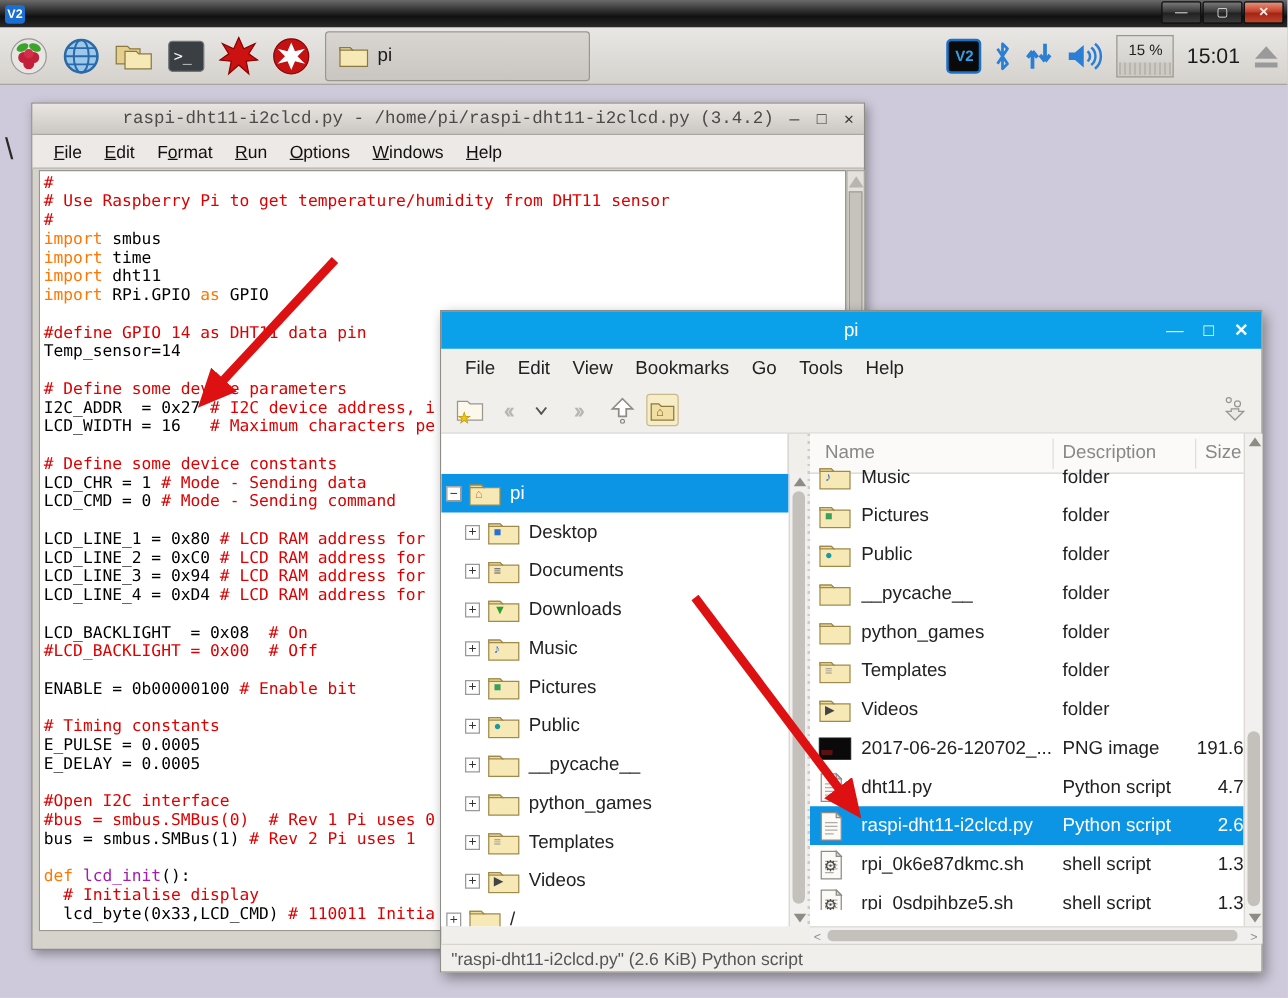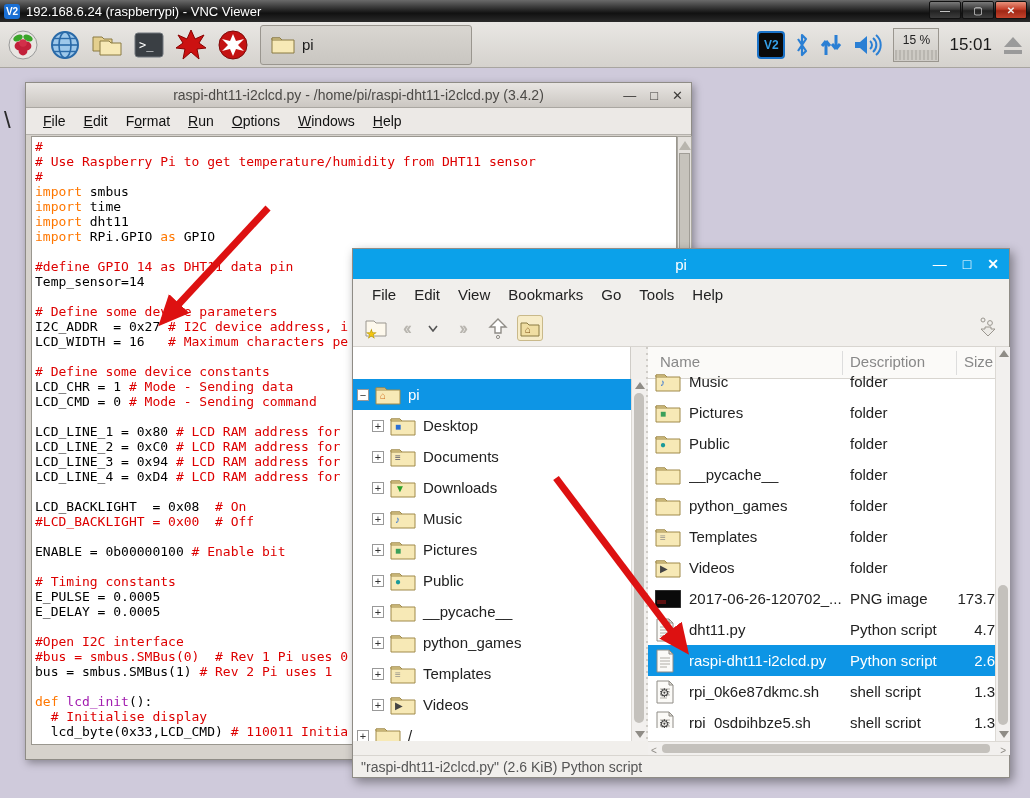--- a/index.html
+++ b/index.html
@@ -32,21 +32,21 @@
     background:repeating-linear-gradient(90deg,#b9b6b0 0 2px,#cdcac4 2px 4px); }
   .clock { font-size:17px; color:#1a1a1a; }
 
   
   .desktop-glyph { position:absolute; left:4px; top:106px; font-size:24px; color:#2a2a2a; }
 
   
   .win-idle { position:absolute; left:25px; top:82px; width:667px; height:678px;
     background:#d6d2cc; border:1px solid #8f8c86; box-shadow:2px 3px 8px rgba(0,0,0,.35); }
   .idle-title { height:25px; background:linear-gradient(#e8e5e2,#cbc7c2); border-bottom:1px solid #aaa7a2;
-    display:flex; align-items:center; justify-content:center; font-size:14px; color:#4c4a47; position:relative; }
+    display:flex; align-items:center; justify-content:center; font-size:14px; color:#4c4a47; position:relative;font-family:Liberation Mono, monospace; }
   .idle-controls { position:absolute; right:8px; top:0; height:25px; display:flex; align-items:center; gap:14px;
     color:#3c3a38; font-size:13px; }
   .idle-menubar { height:27px; background:#ece9e6; border-bottom:1px solid #b5b2ad; display:flex; align-items:center;
     padding-left:8px; font-size:14px; color:#111; }
   .idle-menubar .menu-item { padding:3px 9px; }
   .idle-text { position:absolute; left:5px; top:53px; width:646px; height:609px; background:#fff;
     border:1px solid #9a978f; overflow:hidden; }
   .code { font-family:"DejaVu Sans Mono", monospace; font-size:13px; line-height:15px; padding:2px 0 0 3px; white-space:pre; }
   .code .c { color:#dd0000; } .code .k { color:#ff7700;margin-top:23px; } .code .d { color:#a21caf; } .code .n { color:#000; }
   .idle-scroll { position:absolute; left:651px; top:53px; width:15px; height:609px; background:#e4e1dd; border:1px solid #aaa7a0; }
@@ -118,21 +118,20 @@
   .overlay { position:absolute; left:0; top:0; width:1030px; height:798px; pointer-events:none; z-index:50; }
 
   .menu-item { cursor:default; }
   u { text-decoration:underline; }
 </style>
 </head>
 <body>
 
 <div class="vnc-titlebar">
   <div class="vnc-logo">V2</div>
-  <div>192.168.6.24 (raspberrypi) - VNC Viewer</div>
   <div class="vnc-buttons">
     <div class="vnc-btn">—</div>
     <div class="vnc-btn">▢</div>
     <div class="vnc-btn close">✕</div>
   </div>
 </div>
 
 <div class="taskbar">
   <div class="launcher">
     <svg width="30" height="30" viewBox="0 0 30 30">
@@ -581,21 +580,21 @@
           <span class="fico">
             <span class="ficon">
               <svg width="26" height="18" viewBox="0 0 26 18">
                 <rect x="0" y="0" width="26" height="18" fill="#0a0a0a" stroke="#555"></rect>
                 <rect x="2" y="10" width="9" height="4" fill="#5a1010"></rect>
               </svg>
             </span>
           </span>
           <span class="fname">2017-06-26-120702_...</span>
           <span class="fdesc">PNG image</span>
-          <span class="fsize">173.7</span>
+          <span class="fsize">191.6</span>
         </div>
         <div class="frow">
           <span class="fico">
             <span class="ficon">
       <svg width="20" height="24" viewBox="0 0 20 24">
                 <path d="M2 1 h12 l4 4 v18 h-16 z" fill="#fbfaf7" stroke="#8f8c86"></path>
                 <path d="M14 1 l4 4 h-4 z" fill="#dcd9d2" stroke="#8f8c86"></path>
                 <line x1="5" y1="9" x2="15" y2="9" stroke="#b0ada6"></line>
                 <line x1="5" y1="12" x2="15" y2="12" stroke="#b0ada6"></line>
                 <line x1="5" y1="15" x2="15" y2="15" stroke="#b0ada6"></line>

